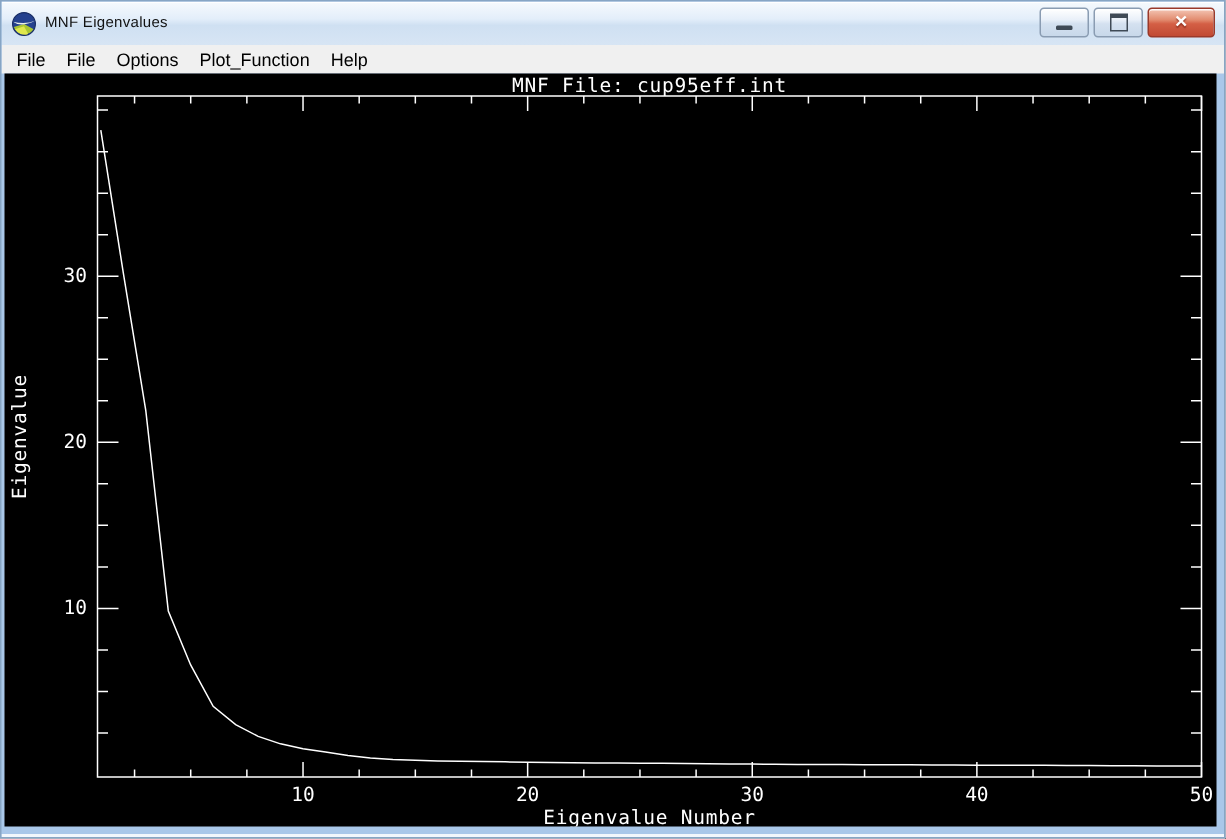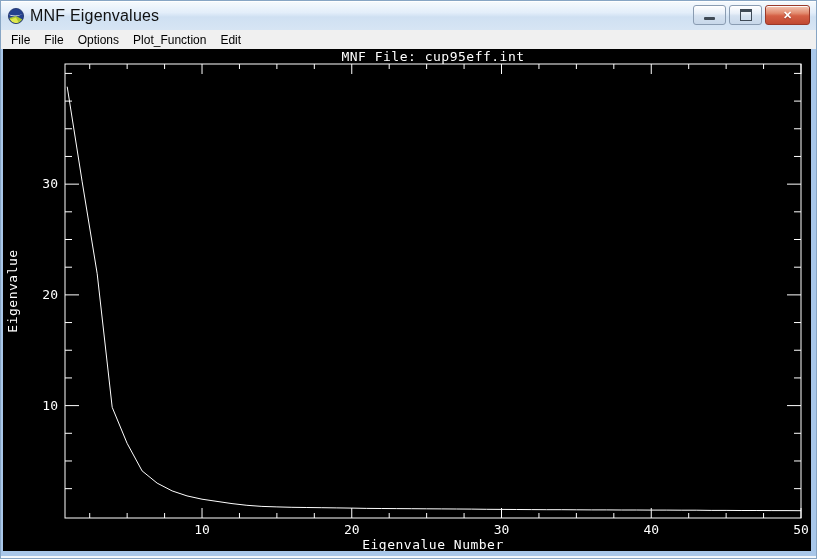--- a/index.html
+++ b/index.html
@@ -3,21 +3,21 @@
 <meta charset="utf-8">
 <style>
   html,body{margin:0;padding:0;background:#e9edf2;font-family:"Liberation Sans",sans-serif;}
   .window{position:relative;width:817px;height:559px;box-sizing:border-box;
     background:#a9c7e9;border:1px solid #87a5c4;overflow:hidden;}
   
   .titlebar{position:relative;height:29px;
     background:linear-gradient(180deg,#f6fafd 0%,#e3eefa 40%,#cfe0f2 55%,#d7e5f4 100%);
     display:flex;align-items:center;box-shadow:inset 0 1px 0 #ffffff;}
   .appicon{width:18px;height:18px;margin:0 5px 0 6px;display:inline-block;}
-  .title{font-size:16px;color:#111;letter-spacing:0.2px;}
+  .title{font-size:10px;color:#111;letter-spacing:0.2px;}
   .winbtns{position:absolute;top:4px;right:6px;display:flex;gap:3px;}
   .wbtn{width:31px;height:18px;border:1px solid #8a9cb2;border-radius:3px;
     background:linear-gradient(180deg,#ffffff 0%,#e9f0f9 40%,#d4e1f0 55%,#c8d8ea 100%);
     box-shadow:inset 0 1px 0 rgba(255,255,255,.9);display:flex;align-items:center;justify-content:center;cursor:default;}
   .wbtn.close{width:43px;border-color:#9a392a;
     background:linear-gradient(180deg,#f4c7b6 0%,#e28b6f 40%,#d45f45 55%,#c14a33 100%);}
   .glyph-min{width:11px;height:3px;background:#3f4a56;align-self:flex-end;margin:0 auto 4px auto;border-radius:1px;}
   .glyph-max{width:10px;height:8px;border:1px solid #3f4a56;border-top-width:3px;background:transparent;}
   .glyph-close{color:#fff;font-size:11px;font-weight:bold;line-height:1;text-shadow:0 1px 1px rgba(90,10,0,.5);}
   
@@ -58,21 +58,21 @@
         <span class="glyph-close">✕</span>
       </div>
     </div>
   </div>
 
   <div class="menubar">
     <span class="menu-item">File</span>
     <span class="menu-item">File</span>
     <span class="menu-item">Options</span>
     <span class="menu-item">Plot_Function</span>
-    <span class="menu-item">Edit</span>
+    <span class="menu-item">Help</span>
   </div>
 
   <div class="plot-area">
     <svg viewBox="0 0 808 502" width="808" height="502">
         <rect x="62" y="15" width="736" height="454" fill="none" stroke="#ffffff" stroke-width="1"></rect>
         <line x1="86.70803662258393" y1="469" x2="86.70803662258393" y2="464" stroke="#ffffff"></line>
         <line x1="86.70803662258393" y1="15" x2="86.70803662258393" y2="20" stroke="#ffffff"></line>
         <line x1="124.14445574771109" y1="469" x2="124.14445574771109" y2="464" stroke="#ffffff"></line>
         <line x1="124.14445574771109" y1="15" x2="124.14445574771109" y2="20" stroke="#ffffff"></line>
         <line x1="161.58087487283825" y1="469" x2="161.58087487283825" y2="464" stroke="#ffffff"></line>

